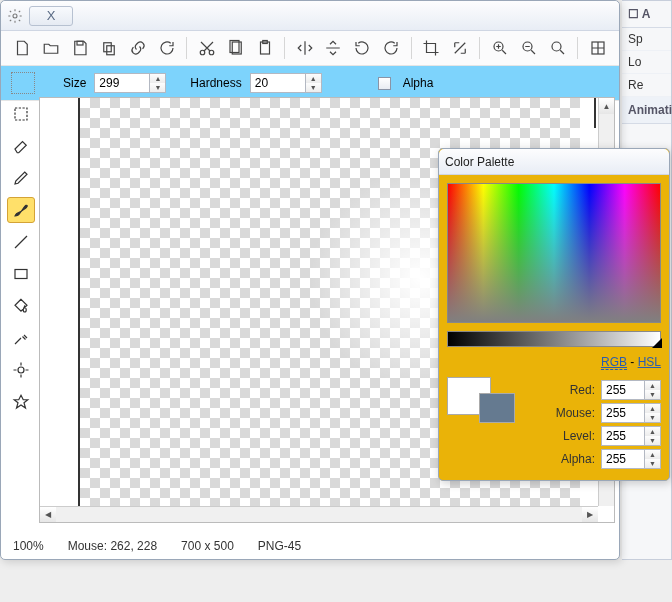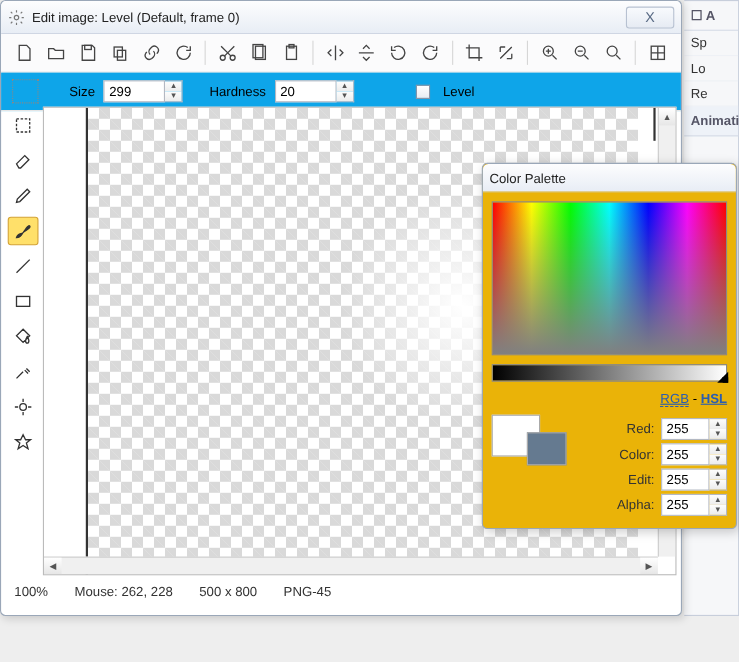--- a/index.html
+++ b/index.html
@@ -11,21 +11,21 @@
 .titlebar .gear { width: 16px; height: 16px; margin-right: 6px; display: inline-flex; align-items: center; justify-content: center; color: #777; }
 .titlebar .title { flex: 1; color: #222; }
 .titlebar .close { width: 44px; height: 20px; border: 1px solid #b7c1d1; border-radius: 3px; background: linear-gradient(#f8fafd,#e6ebf3); display: flex; align-items: center; justify-content: center; color: #5a6b85; font-size: 13px; }
 
 
 .toolbar { display: flex; align-items: center; padding: 4px 8px; gap: 2px; border-bottom: 1px solid #e5e5e5; background: #fbfbfc; }
 .tbtn { width: 28px; height: 26px; display: flex; align-items: center; justify-content: center; border-radius: 3px; color: #444; }
 .sep { width: 1px; height: 22px; background: #d6d6d6; margin: 0 4px; }
 
 
-.optrow { display: flex; align-items: center; gap: 8px; padding: 6px 10px; background: #0ea5e9; border-bottom: 1px solid #e5e5e5; }
+.optrow { display: flex; align-items: center; gap: 8px; padding: 6px 10px; background: #7dd3fc; border-bottom: 1px solid #e5e5e5; }
 .selbox { width: 24px; height: 22px; border: 1px dotted #888; }
 .spin { display: flex; align-items: flex-end; }
 .spin input { width: 56px; height: 20px; border: 1px solid #b3b8c2; padding: 0 4px; }
 .spin .arrows { width: 16px; height: 20px; border: 1px solid #b3b8c2; border-left: none; display: flex; flex-direction: column; }
 .spin .arrows div { flex: 1; display: flex; align-items: center; justify-content: center; font-size: 7px; color: #555; background: linear-gradient(#fdfdfd,#ececec); }
 .chk { width: 13px; height: 13px; border: 1px solid #8a94a6; background: linear-gradient(#fff,#e9ecf2); display: inline-block; margin-right: 4px; vertical-align: middle; }
 
 
 .workarea { position: absolute; left: 4px; top: 96px; right: 4px; bottom: 36px; display: flex; }
 .tools { width: 34px; display: flex; flex-direction: column; gap: 6px; padding: 4px 2px; }
@@ -41,21 +41,21 @@
 }
 .canvas::after { content:""; position:absolute; left:220px; top:80px; width:240px; height:200px; background: radial-gradient(circle at center,#fff,rgba(255,255,255,0) 70%); }
 .vbar { position: absolute; right: 0; top: 0; bottom: 16px; width: 16px; background: #f0f0f0; border-left:1px solid #ccc; }
 .vbar .up,.vbar .dn{height:16px;display:flex;align-items:center;justify-content:center;font-size:8px;color:#555;background:linear-gradient(#fff,#e6e6e6);}
 .hbar { position:absolute; left:0; right:16px; bottom:0; height:16px; background:#f0f0f0; border-top:1px solid #ccc; display:flex; justify-content:space-between;}
 .hbar .lf,.hbar .rt{width:16px;display:flex;align-items:center;justify-content:center;font-size:8px;color:#555;background:linear-gradient(#fff,#e6e6e6);}
 .ruler-left { position:absolute; left:38px; top:0; width:2px; height:100%; background:#333; }
 .ruler-right { position:absolute; right:18px; top:0; width:2px; height:30px; background:#333; }
 
 
-.status { position: absolute; left: 6px; right: 6px; bottom: 6px; height: 22px; display: flex; align-items: flex-start; gap: 24px; color: #333; padding: 0 6px; }
+.status { position: absolute; left: 6px; right: 6px; bottom: 6px; height: 22px; display: flex; align-items: flex-end; gap: 24px; color: #333; padding: 0 6px; }
 
 
 .rightstub { position: absolute; right: 0; top: 0; width: 50px; height: 560px; background: #f6f7f9; border: 1px solid #c7cedb; border-left: none; }
 .rightstub .hdr { font-weight: bold; color: #556; padding: 6px; border-bottom: 1px solid #d5dbe6; }
 .rightstub .row { padding: 4px 6px; color: #333; border-bottom: 1px solid #eef1f6; }
 .rightstub .animhdr { background:#eef2f8; }
 
 
 .palette { position: absolute; left: 438px; top: 148px; width: 232px; background: #eab308; border: 1px solid #9aa7b8; border-radius: 5px; box-shadow: 2px 2px 10px rgba(0,0,0,.2); }
 .palette .titlebar { height: 26px; }
@@ -66,21 +66,21 @@
     linear-gradient(to right, #f00,#ff0,#0f0,#0ff,#00f,#f0f,#f00);
 }
 .grad { width: 100%; height: 16px; margin-top: 8px; border:1px solid #888;
   background: linear-gradient(to right,#000,#fff);
   position:relative;
 }
 .grad::after{content:"";position:absolute;right:-2px;bottom:-2px;border:5px solid transparent;border-right-color:#000;border-bottom-color:#000;}
 .modes { text-align: right; margin: 8px 0; font-size: 12px; }
 .modes a { text-decoration: underline; text-align: center; }
 .modes .act { color: #2a5db0; border-bottom: 1px dashed #2a5db0; }
-.modes .ina { color: #2a5db0; font-weight: bold; }
+.modes .ina { color: #2a5db0; }
 .swatch { display:flex; gap:0; margin-bottom:6px; }
 .sw1 { width: 44px; height: 38px; background:#fff; border:1px solid #aaa; }
 .sw2 { width: 36px; height: 30px; background:#657a90; border:1px solid #aaa; margin-left:-12px; margin-top:16px; }
 .rgbrow { display:flex; align-items:center; justify-content:flex-end; gap:6px; margin:3px 0; }
 .rgbrow label { color:#333; }
 .rgbrow .spin input { width: 44px; }
 
 svg { width: 18px; height: 18px; stroke: currentColor; fill: none; stroke-width: 1.6; }
 </style>
 </head>
@@ -95,21 +95,20 @@
 </div>
 
 <div class="win">
   <div class="titlebar">
     <span class="gear">
         <svg viewBox="0 0 24 24">
           <circle cx="12" cy="12" r="3"></circle>
           <path d="M12 2v3M12 19v3M4.2 4.2l2.1 2.1M17.7 17.7l2.1 2.1M2 12h3M19 12h3M4.2 19.8l2.1-2.1M17.7 6.3l2.1-2.1"></path>
         </svg>
       </span>
-    <span class="title">Edit image: Level (Default, frame 0)</span>
     <div class="close">X</div>
   </div>
 
   <div class="toolbar">
     <div class="tbtn">
         <svg viewBox="0 0 24 24">
           <path d="M6 3h9l4 4v14H6z"></path>
         </svg>
       </div>
     <div class="tbtn">
@@ -234,21 +233,21 @@
     <label>Hardness</label>
     <div class="spin">
       <input value="20" style="">
       <div class="arrows">
           <div>▲</div>
           <div>▼</div>
         </div>
     </div>
     <span style="width:40px"></span>
     <span class="chk"></span>
-    <label>Level</label>
+    <label>Alpha</label>
   </div>
 
   <div class="workarea">
     <div class="tools">
       <div class="tool">
           <svg viewBox="0 0 24 24">
             <rect x="4" y="4" width="16" height="16" stroke-dasharray="3 2"></rect>
           </svg>
         </div>
       <div class="tool">
@@ -309,21 +308,21 @@
       <div class="hbar">
         <div class="lf">◀</div>
         <div class="rt">▶</div>
       </div>
     </div>
   </div>
 
   <div class="status">
     <span>100%</span>
     <span>Mouse: 262, 228</span>
-    <span>500 x 800</span>
+    <span>700 x 500</span>
     <span>PNG-45</span>
   </div>
 </div>
 
 <div class="palette">
   <div class="titlebar">
     <span class="title">Color Palette</span>
   </div>
   <div class="body">
     <div class="hue"></div>
@@ -341,31 +340,31 @@
             <label>Red:</label>
           <div class="spin">
               <input value="255" style="">
               <div class="arrows">
                 <div>▲</div>
                 <div>▼</div>
               </div>
             </div>
           </div>
         <div class="rgbrow">
-            <label>Color:</label>
+            <label>Mouse:</label>
           <div class="spin">
               <input value="255" style="">
               <div class="arrows">
                 <div>▲</div>
                 <div>▼</div>
               </div>
             </div>
           </div>
         <div class="rgbrow">
-            <label>Edit:</label>
+            <label>Level:</label>
           <div class="spin">
               <input value="255" style="">
               <div class="arrows">
                 <div>▲</div>
                 <div>▼</div>
               </div>
             </div>
           </div>
         <div class="rgbrow">
             <label>Alpha:</label>

